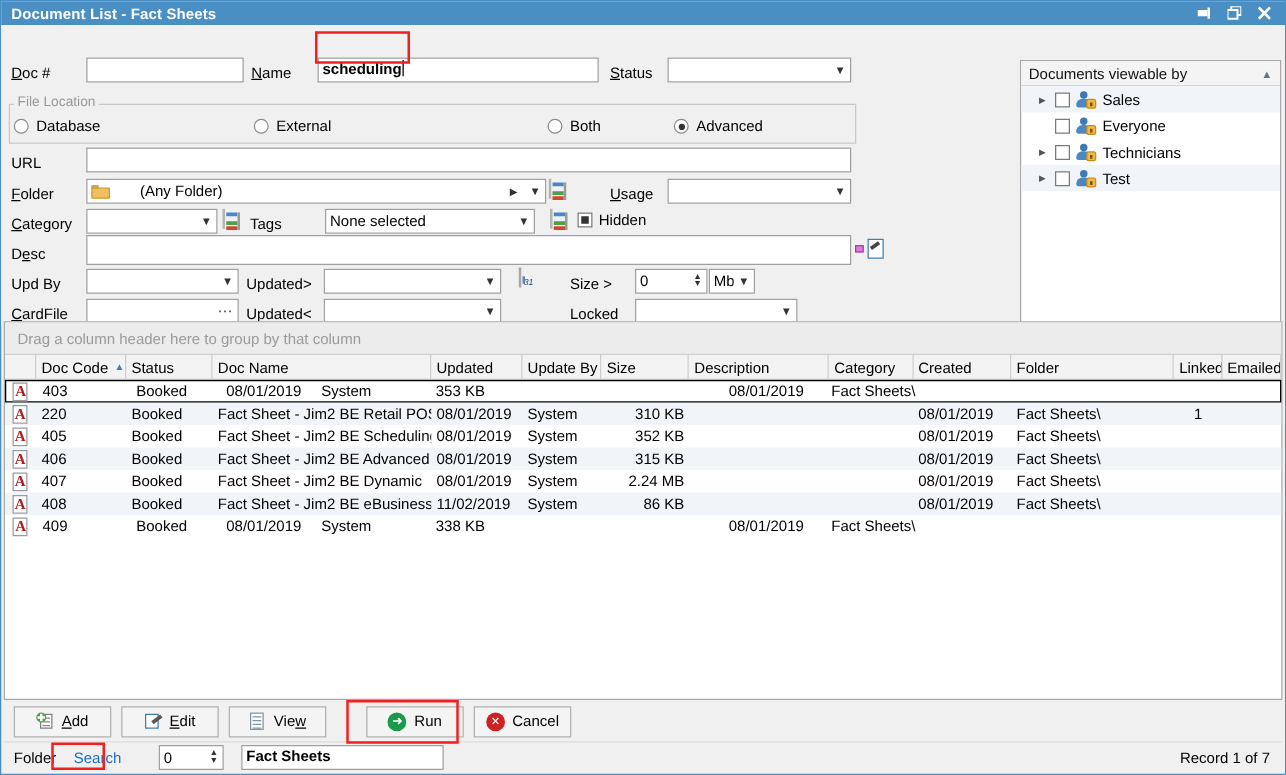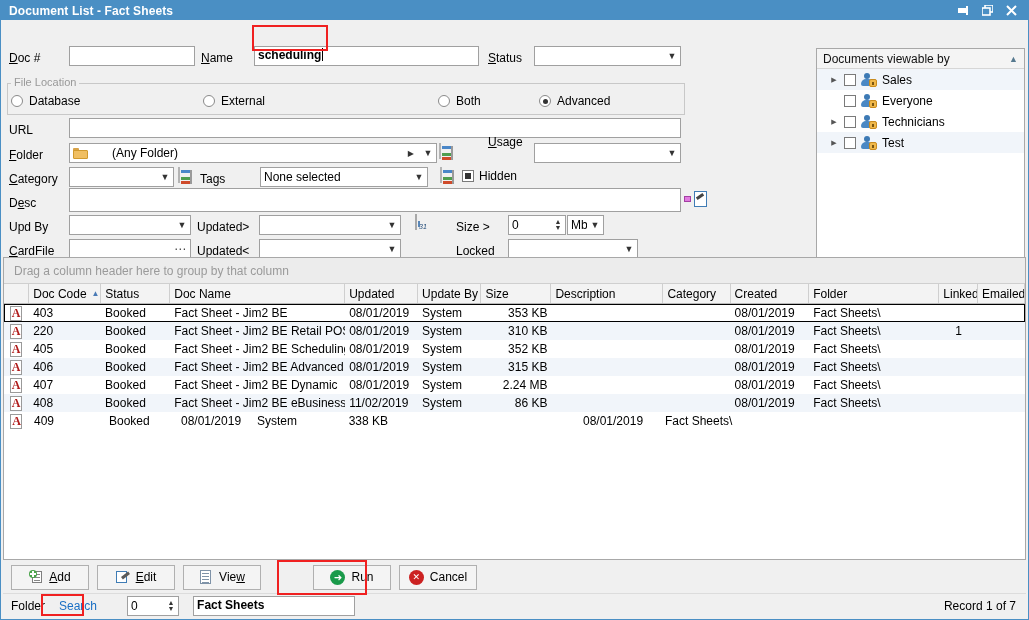--- a/index.html
+++ b/index.html
@@ -224,21 +224,21 @@
 
     
     <span class="abs lbl" style="left:8px;top:128px;"><u>F</u>older</span>
     <div class="abs combo" style="left:68px;top:123px;width:368px;">
       <span class="folderico"></span>
       <span class="cv" style="margin-left:24px;">(Any Folder)</span>
       <span style="font-size:8px;color:#333;margin-right:6px;">▶</span>
       <span class="arw">▼</span>
     </div>
     <span class="abs listicon" style="left:438px;top:124px;"><i class="b1"></i><i class="b3"></i><i class="b4"></i><i class="v"></i></span>
-    <span class="abs lbl" style="left:487px;top:115px;"><u>U</u>sage</span>
+    <span class="abs lbl" style="left:487px;top:128px;"><u>U</u>sage</span>
     <div class="abs combo" style="left:533px;top:123px;width:147px;">
       <span class="cv"></span>
         <span class="arw">▼</span>
     </div>
 
     
     <span class="abs lbl" style="left:8px;top:152px;"><u>C</u>ategory</span>
     <div class="abs combo" style="left:68px;top:147px;width:105px;">
       <span class="cv"></span>
         <span class="arw">▼</span>
@@ -394,21 +394,20 @@
           <span>Emailed</span>
         </div>
       </div>
     <div id="grid-body">
         <div class="grow sel">
           <div class="gc c" style="width: 26px;">
             <span class="pdfico"></span>
           </div>
           <div class="gc" style="width: 75px; text-align: center;">403</div>
           <div class="gc" style="width: 72px;">Booked</div>
-          <div class="gc" style="width: 183px;">Fact Sheet - Jim2 BE</div>
           <div class="gc" style="width: 76px;">08/01/2019</div>
           <div class="gc" style="width: 66px;">System</div>
           <div class="gc r" style="width: 73px;">353 KB</div>
           <div class="gc" style="width: 117px;"></div>
           <div class="gc" style="width: 70px;"></div>
           <div class="gc" style="width: 82px;">08/01/2019</div>
           <div class="gc" style="width: 136px;">Fact Sheets\</div>
           <div class="gc c" style="width: 40px;"></div>
           <div class="gc c" style="width: 49px;"></div>
         </div>
@@ -532,21 +531,21 @@
         </span>
       <span><u>E</u>dit</span>
     </div>
     <div class="btn">
       <span class="viewico">
           <i class="p"></i>
           <i class="l"></i>
         </span>
       <span>Vie<u>w</u></span>
     </div>
-    <div class="btn" style="margin-left:44px;">
+    <div class="btn" style="margin-left:24px;">
       <span class="runico"></span>
       <span>Run</span>
     </div>
     <div class="btn">
       <span class="cancico"></span>
       <span>Cancel</span>
     </div>
   </div>
 
   <div class="statusbar" style="top:592px;">

